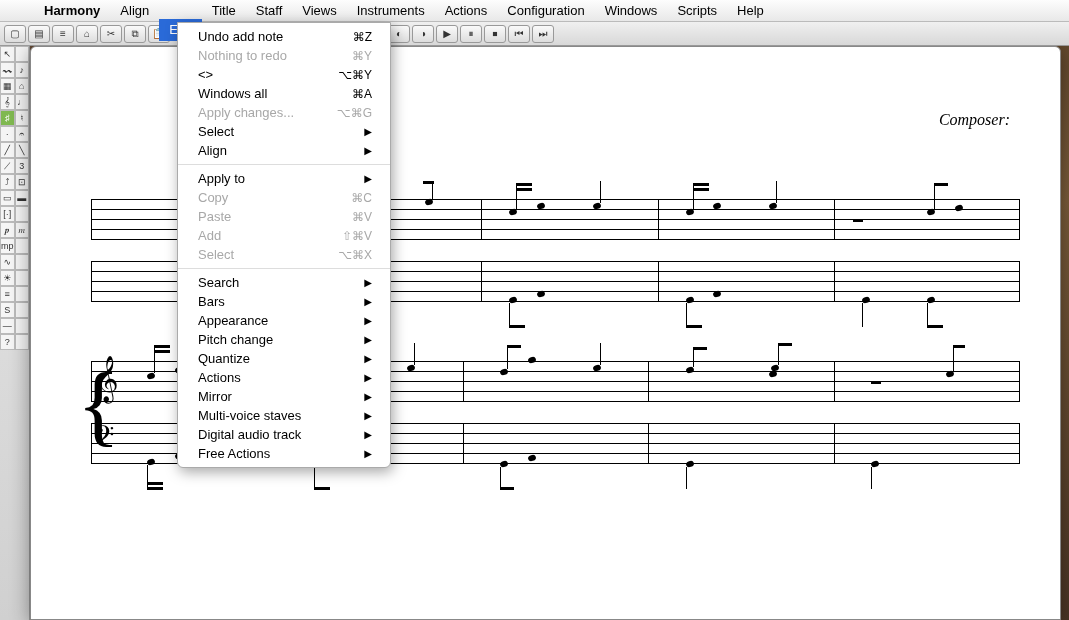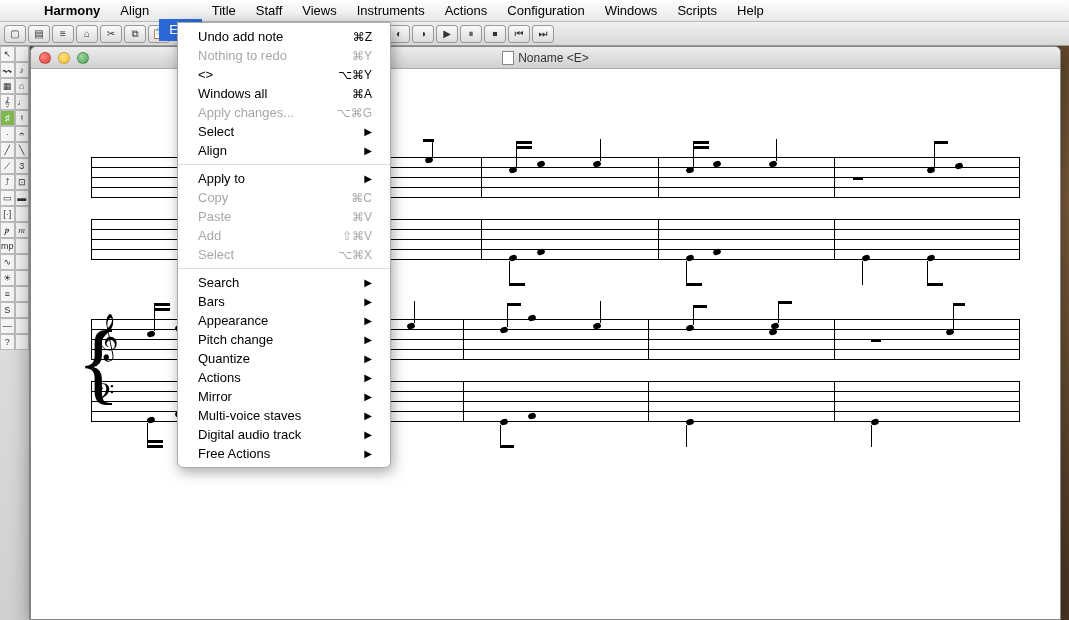--- a/index.html
+++ b/index.html
@@ -177,33 +177,23 @@
       <div class="cell">—</div>
       <div class="cell"></div>
     </div>
     <div class="row">
       <div class="cell">?</div>
       <div class="cell"></div>
     </div>
   </div>
 
 <div class="docwin">
-  <div class="titlebar">
-    <div class="traffic">
-      <span class="r"></span>
-      <span class="y"></span>
-      <span class="g"></span>
-    </div>
-    <div class="title">
-      <span class="docicon"></span>
-      <span>Noname &lt;E&gt;</span>
-    </div>
-  </div>
 
   <div class="score">
+    <div class="composer">Composer:</div>
 
     <div class="staff-system" style="margin-top:70px;">
       <div class="staff">
         <div class="line" style="top:0"></div>
           <div class="line" style="top:10px"></div>
           <div class="line" style="top:20px"></div>
           <div class="line" style="top:30px"></div>
           <div class="line" style="top:40px"></div>
         <div class="bar" style="left:0"></div>
         <div class="bar" style="left:23%"></div>

